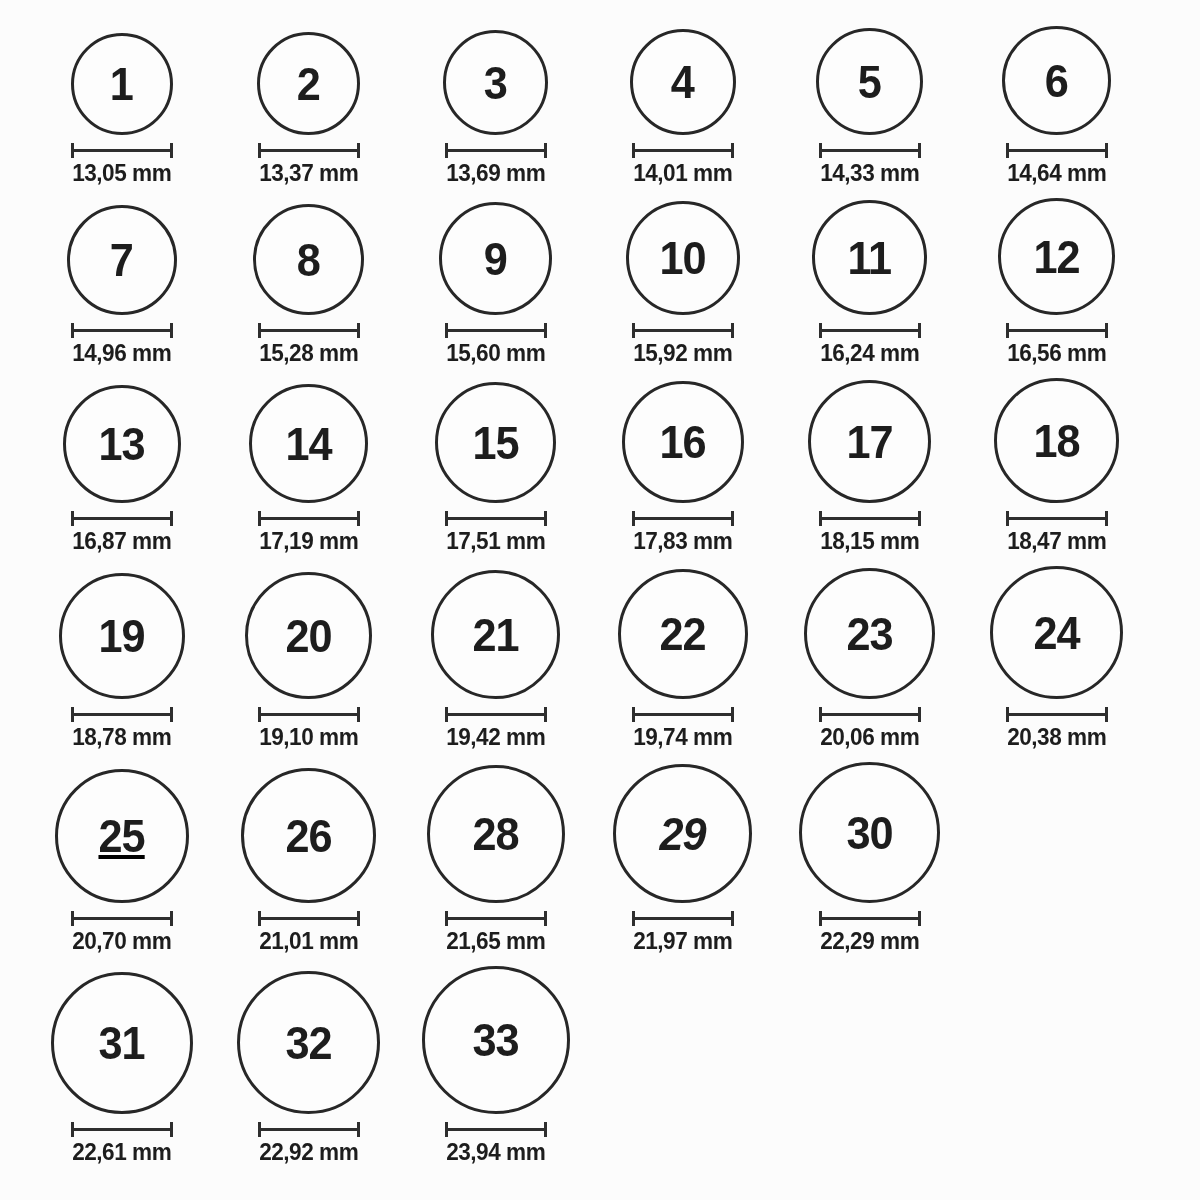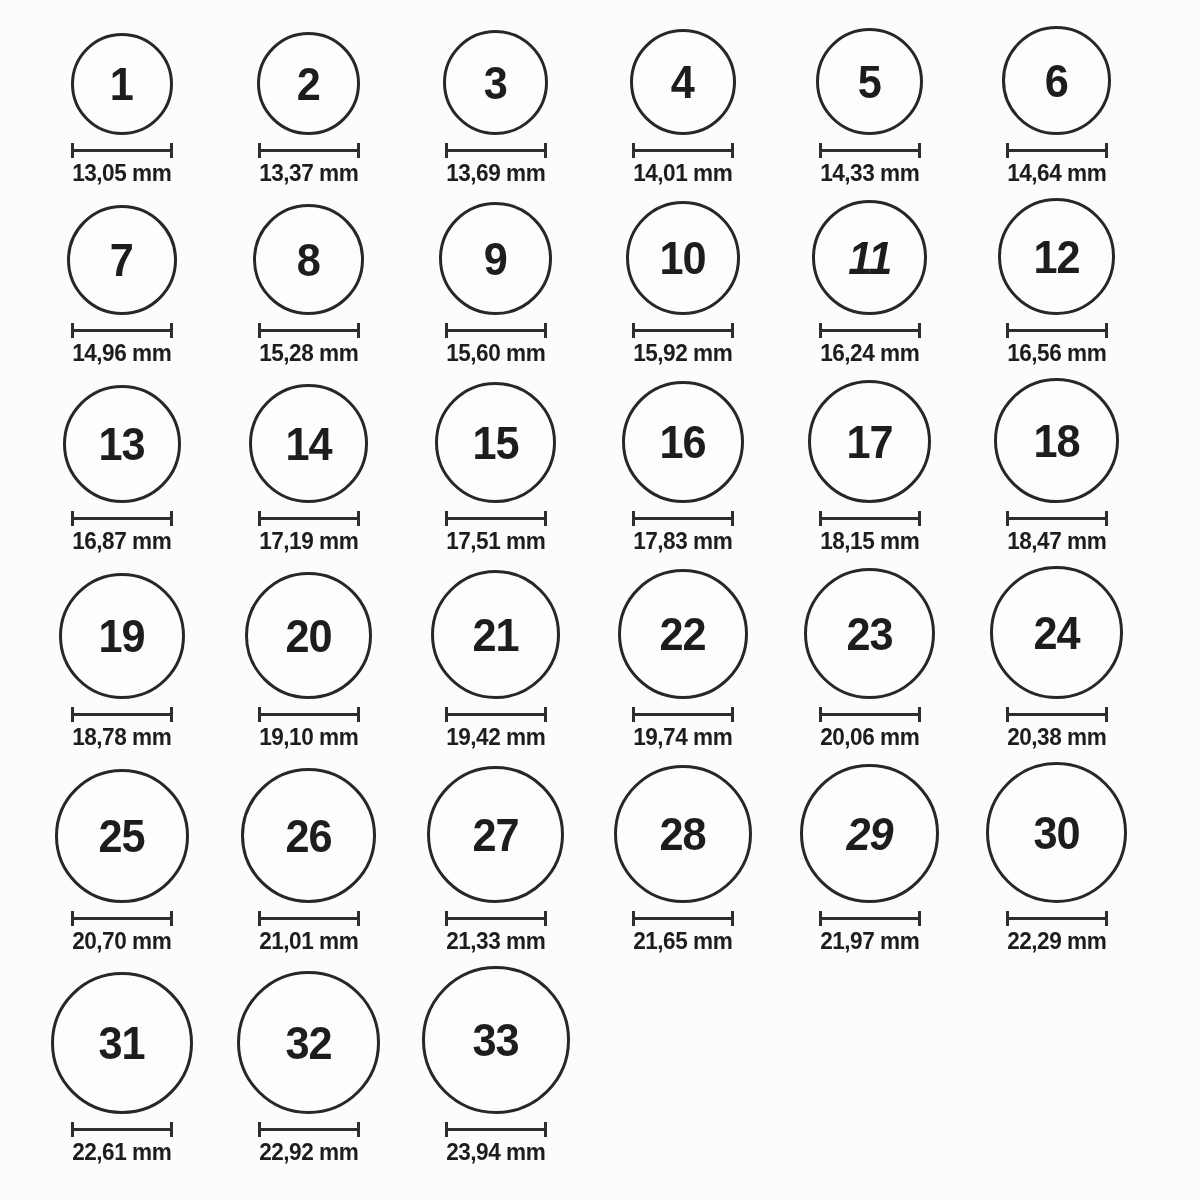--- a/index.html
+++ b/index.html
@@ -188,21 +188,21 @@
       <span class="ring-number">10</span>
     </div>
     <div class="measure-line">
       <div class="measure-tick"></div>
       <div class="measure-bar"></div>
       <div class="measure-tick"></div>
     </div>
     <div class="measure-label">15,92 mm</div>
   </div>
       <div class="size-cell">
-    <div class="ring-circle" style="width: 115px; height: 115px; font-style: italic;">
+    <div class="ring-circle" style="width: 115px; height: 115px;">
       <span class="ring-number">11</span>
     </div>
     <div class="measure-line">
       <div class="measure-tick"></div>
       <div class="measure-bar"></div>
       <div class="measure-tick"></div>
     </div>
     <div class="measure-label">16,24 mm</div>
   </div>
       <div class="size-cell">
@@ -348,21 +348,21 @@
     <div class="measure-line">
       <div class="measure-tick"></div>
       <div class="measure-bar"></div>
       <div class="measure-tick"></div>
     </div>
     <div class="measure-label">20,38 mm</div>
   </div>
     </div>
     <div class="size-row">
       <div class="size-cell">
-    <div class="ring-circle" style="width: 134px; height: 134px;">
+    <div class="ring-circle" style="width: 134px; height: 134px; text-decoration: underline;">
       <span class="ring-number">25</span>
     </div>
     <div class="measure-line">
       <div class="measure-tick"></div>
       <div class="measure-bar"></div>
       <div class="measure-tick"></div>
     </div>
     <div class="measure-label">20,70 mm</div>
   </div>
       <div class="size-cell">
@@ -370,31 +370,20 @@
       <span class="ring-number">26</span>
     </div>
     <div class="measure-line">
       <div class="measure-tick"></div>
       <div class="measure-bar"></div>
       <div class="measure-tick"></div>
     </div>
     <div class="measure-label">21,01 mm</div>
   </div>
       <div class="size-cell">
-    <div class="ring-circle" style="width: 137px; height: 137px;">
-      <span class="ring-number">27</span>
-    </div>
-    <div class="measure-line">
-      <div class="measure-tick"></div>
-      <div class="measure-bar"></div>
-      <div class="measure-tick"></div>
-    </div>
-    <div class="measure-label">21,33 mm</div>
-  </div>
-      <div class="size-cell">
     <div class="ring-circle" style="width: 138px; height: 138px;">
       <span class="ring-number">28</span>
     </div>
     <div class="measure-line">
       <div class="measure-tick"></div>
       <div class="measure-bar"></div>
       <div class="measure-tick"></div>
     </div>
     <div class="measure-label">21,65 mm</div>
   </div>

